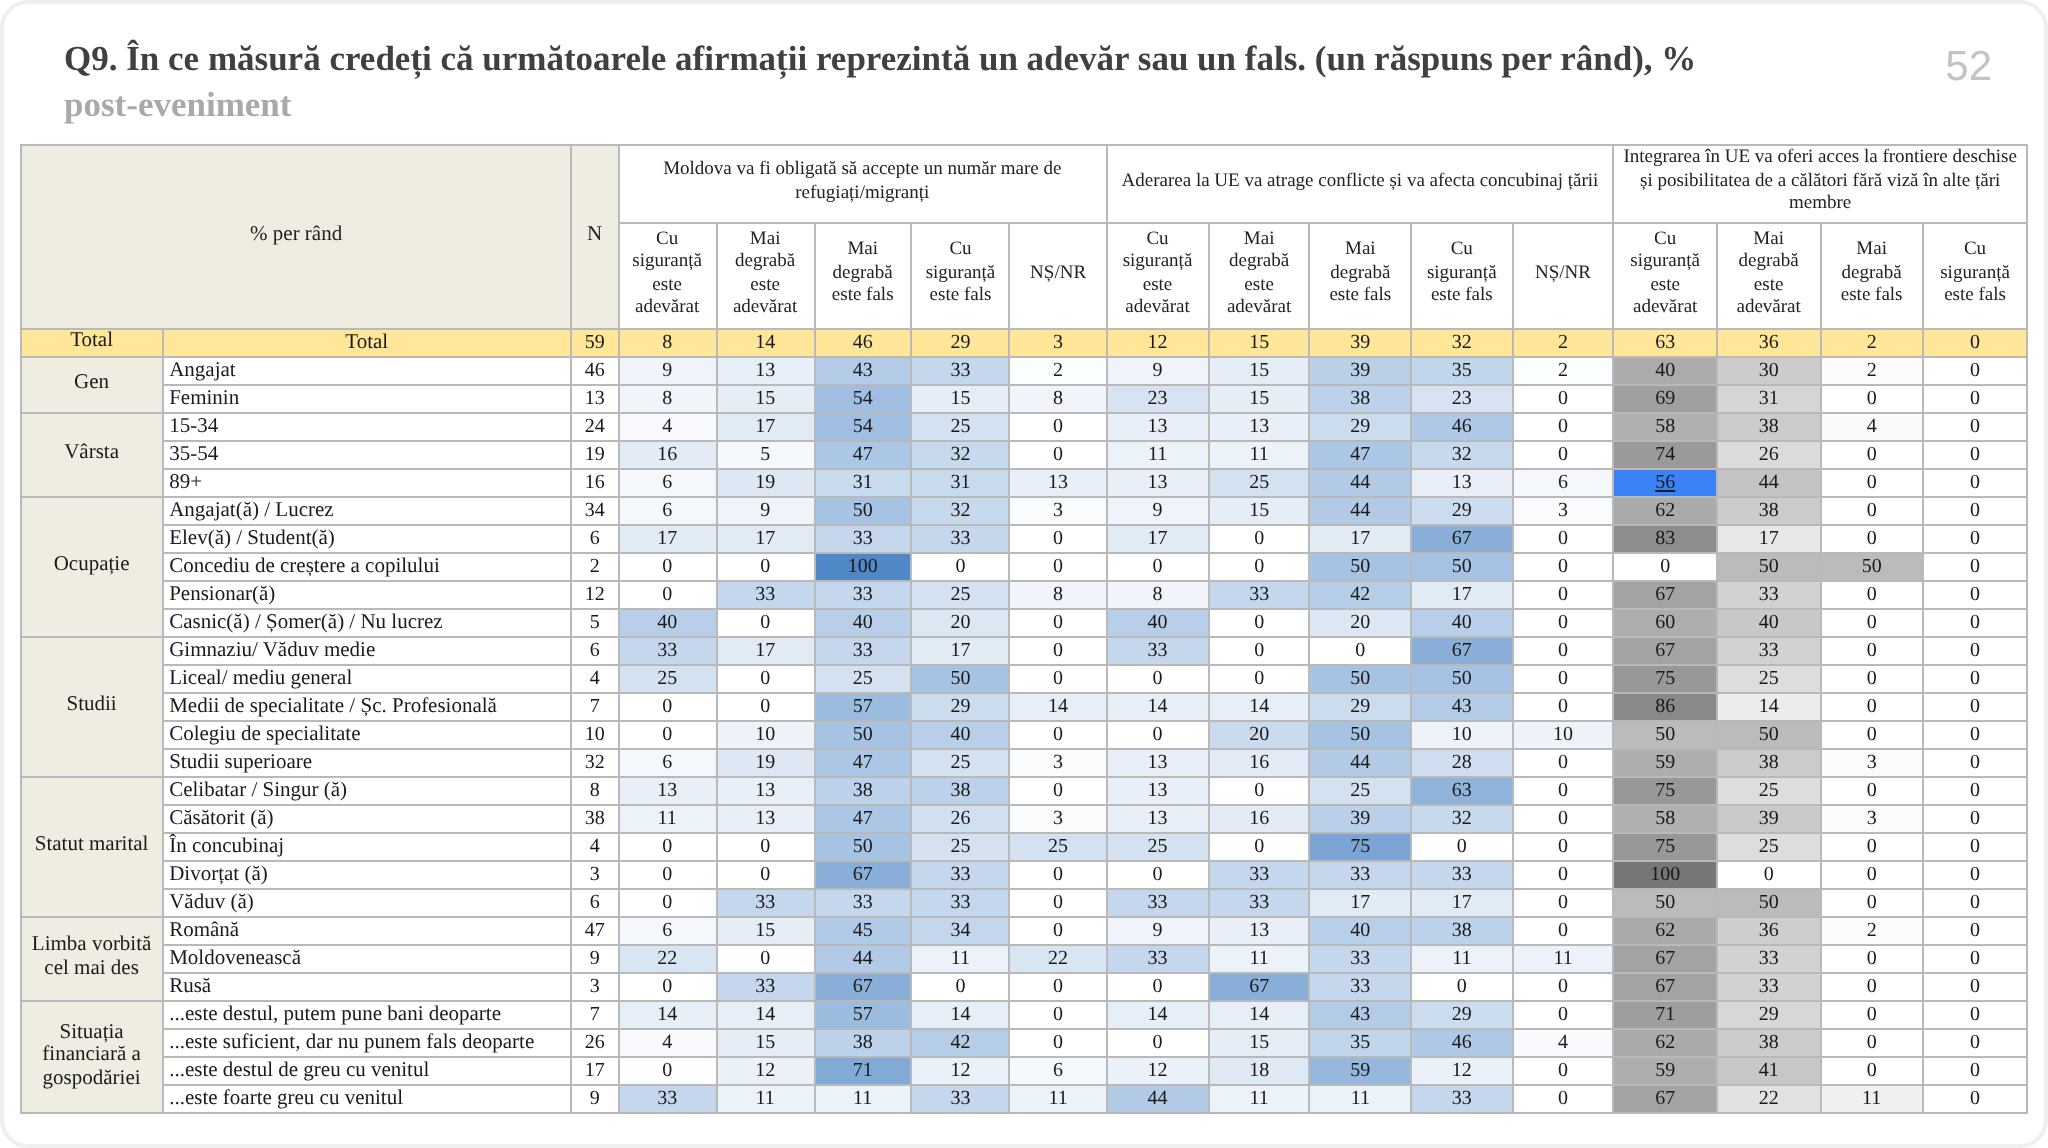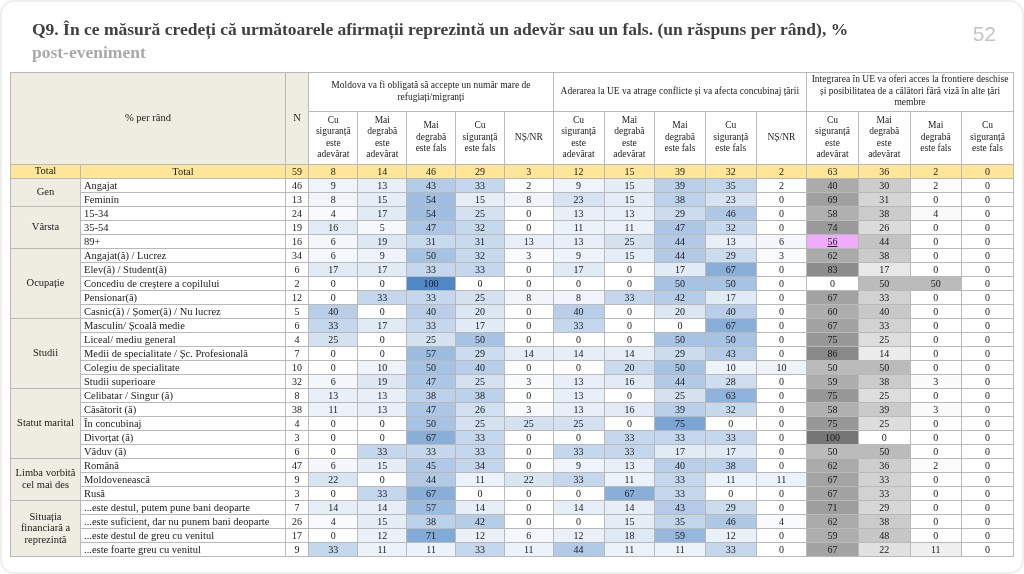--- a/index.html
+++ b/index.html
@@ -180,21 +180,21 @@
           <td class="value-cell" style="background: rgb(244, 248, 252);">6</td>
           <td class="value-cell" style="background: rgb(222, 232, 244);">19</td>
           <td class="value-cell" style="background: rgb(200, 218, 238);">31</td>
           <td class="value-cell" style="background: rgb(200, 218, 238);">31</td>
           <td class="value-cell" style="background: rgb(232, 239, 248);">13</td>
           <td class="value-cell" style="background: rgb(232, 239, 248);">13</td>
           <td class="value-cell" style="background: rgb(211, 225, 241);">25</td>
           <td class="value-cell" style="background: rgb(178, 202, 230);">44</td>
           <td class="value-cell" style="background: rgb(232, 239, 248);">13</td>
           <td class="value-cell" style="background: rgb(244, 248, 252);">6</td>
-          <td class="value-cell" style="background: #f0abfc; text-decoration: underline;">56</td>
+          <td class="value-cell" style="background: #3b82f6; text-decoration: underline;">56</td>
           <td class="value-cell" style="background: rgb(195, 195, 195);">44</td>
           <td class="value-cell">0</td>
           <td class="value-cell">0</td>
         </tr>
         <tr>
           <td class="group-cell" rowspan="5">Ocupație</td>
           <td class="label-cell">Angajat(ă) / Lucrez</td>
           <td class="n-cell">34</td>
           <td class="value-cell" style="background: rgb(244, 248, 252);">6</td>
           <td class="value-cell" style="background: rgb(239, 244, 250);">9</td>
@@ -278,21 +278,21 @@
           <td class="value-cell" style="background: rgb(220, 231, 244);">20</td>
           <td class="value-cell" style="background: rgb(185, 207, 233);">40</td>
           <td class="value-cell">0</td>
           <td class="value-cell" style="background: rgb(173, 173, 173);">60</td>
           <td class="value-cell" style="background: rgb(200, 200, 200);">40</td>
           <td class="value-cell">0</td>
           <td class="value-cell">0</td>
         </tr>
         <tr>
           <td class="group-cell" rowspan="5">Studii</td>
-          <td class="label-cell">Masculin/ Școală medie</td>
+          <td class="label-cell">Gimnaziu/ Văduv medie</td>
           <td class="n-cell">6</td>
           <td class="value-cell" style="background: rgb(197, 215, 237);">33</td>
           <td class="value-cell" style="background: rgb(225, 235, 245);">17</td>
           <td class="value-cell" style="background: rgb(197, 215, 237);">33</td>
           <td class="value-cell" style="background: rgb(225, 235, 245);">17</td>
           <td class="value-cell">0</td>
           <td class="value-cell" style="background: rgb(197, 215, 237);">33</td>
           <td class="value-cell">0</td>
           <td class="value-cell">0</td>
           <td class="value-cell" style="background: rgb(137, 175, 217);">67</td>
@@ -514,40 +514,40 @@
           <td class="value-cell" style="background: rgb(137, 175, 217);">67</td>
           <td class="value-cell" style="background: rgb(197, 215, 237);">33</td>
           <td class="value-cell">0</td>
           <td class="value-cell">0</td>
           <td class="value-cell" style="background: rgb(163, 163, 163);">67</td>
           <td class="value-cell" style="background: rgb(210, 210, 210);">33</td>
           <td class="value-cell">0</td>
           <td class="value-cell">0</td>
         </tr>
         <tr>
-          <td class="group-cell" rowspan="4">Situația financiară a reprezintă</td>
+          <td class="group-cell" rowspan="4">Situația financiară a gospodăriei</td>
           <td class="label-cell">...este destul, putem pune bani deoparte</td>
           <td class="n-cell">7</td>
           <td class="value-cell" style="background: rgb(230, 238, 247);">14</td>
           <td class="value-cell" style="background: rgb(230, 238, 247);">14</td>
           <td class="value-cell" style="background: rgb(155, 187, 223);">57</td>
           <td class="value-cell" style="background: rgb(230, 238, 247);">14</td>
           <td class="value-cell">0</td>
           <td class="value-cell" style="background: rgb(230, 238, 247);">14</td>
           <td class="value-cell" style="background: rgb(230, 238, 247);">14</td>
           <td class="value-cell" style="background: rgb(179, 203, 231);">43</td>
           <td class="value-cell" style="background: rgb(204, 220, 239);">29</td>
           <td class="value-cell">0</td>
           <td class="value-cell" style="background: rgb(158, 158, 158);">71</td>
           <td class="value-cell" style="background: rgb(215, 215, 215);">29</td>
           <td class="value-cell">0</td>
           <td class="value-cell">0</td>
         </tr>
         <tr>
-          <td class="label-cell">...este suficient, dar nu punem bani deoparte</td>
+          <td class="label-cell">...este suficient, dar nu punem fals deoparte</td>
           <td class="n-cell">26</td>
           <td class="value-cell" style="background: rgb(248, 250, 253);">4</td>
           <td class="value-cell" style="background: rgb(229, 237, 247);">15</td>
           <td class="value-cell" style="background: rgb(188, 209, 234);">38</td>
           <td class="value-cell" style="background: rgb(181, 205, 231);">42</td>
           <td class="value-cell">0</td>
           <td class="value-cell">0</td>
           <td class="value-cell" style="background: rgb(229, 237, 247);">15</td>
           <td class="value-cell" style="background: rgb(193, 213, 235);">35</td>
           <td class="value-cell" style="background: rgb(174, 200, 229);">46</td>
@@ -564,21 +564,21 @@
           <td class="value-cell" style="background: rgb(234, 241, 248);">12</td>
           <td class="value-cell" style="background: rgb(130, 170, 215);">71</td>
           <td class="value-cell" style="background: rgb(234, 241, 248);">12</td>
           <td class="value-cell" style="background: rgb(244, 248, 252);">6</td>
           <td class="value-cell" style="background: rgb(234, 241, 248);">12</td>
           <td class="value-cell" style="background: rgb(223, 233, 245);">18</td>
           <td class="value-cell" style="background: rgb(151, 184, 222);">59</td>
           <td class="value-cell" style="background: rgb(234, 241, 248);">12</td>
           <td class="value-cell">0</td>
           <td class="value-cell" style="background: rgb(174, 174, 174);">59</td>
-          <td class="value-cell" style="background: rgb(199, 199, 199);">48</td>
+          <td class="value-cell" style="background: rgb(199, 199, 199);">41</td>
           <td class="value-cell">0</td>
           <td class="value-cell">0</td>
         </tr>
         <tr>
           <td class="label-cell">...este foarte greu cu venitul</td>
           <td class="n-cell">9</td>
           <td class="value-cell" style="background: rgb(197, 215, 237);">33</td>
           <td class="value-cell" style="background: rgb(236, 242, 249);">11</td>
           <td class="value-cell" style="background: rgb(236, 242, 249);">11</td>
           <td class="value-cell" style="background: rgb(197, 215, 237);">33</td>

